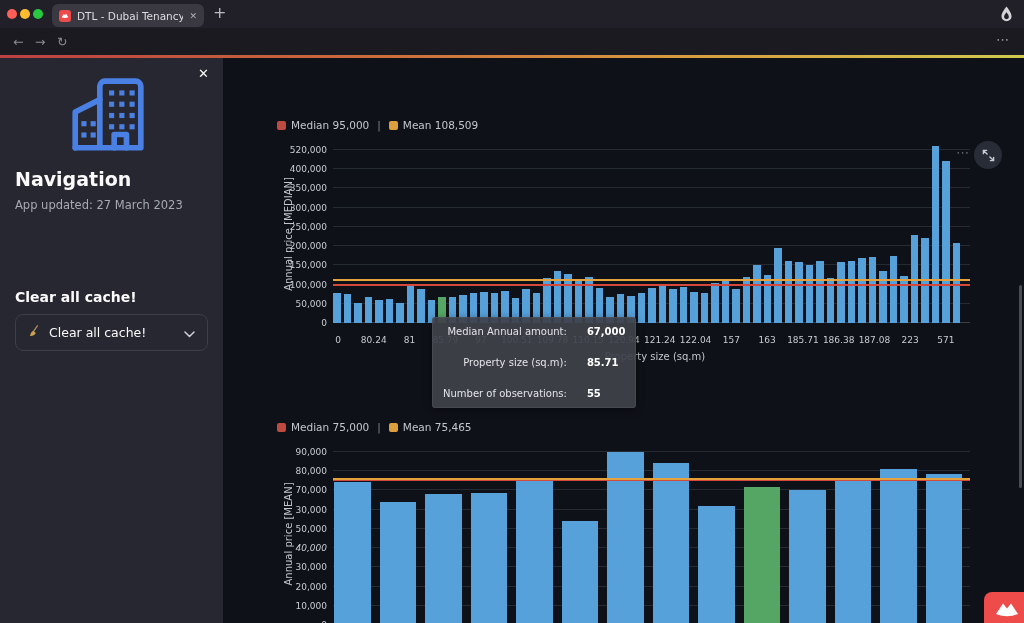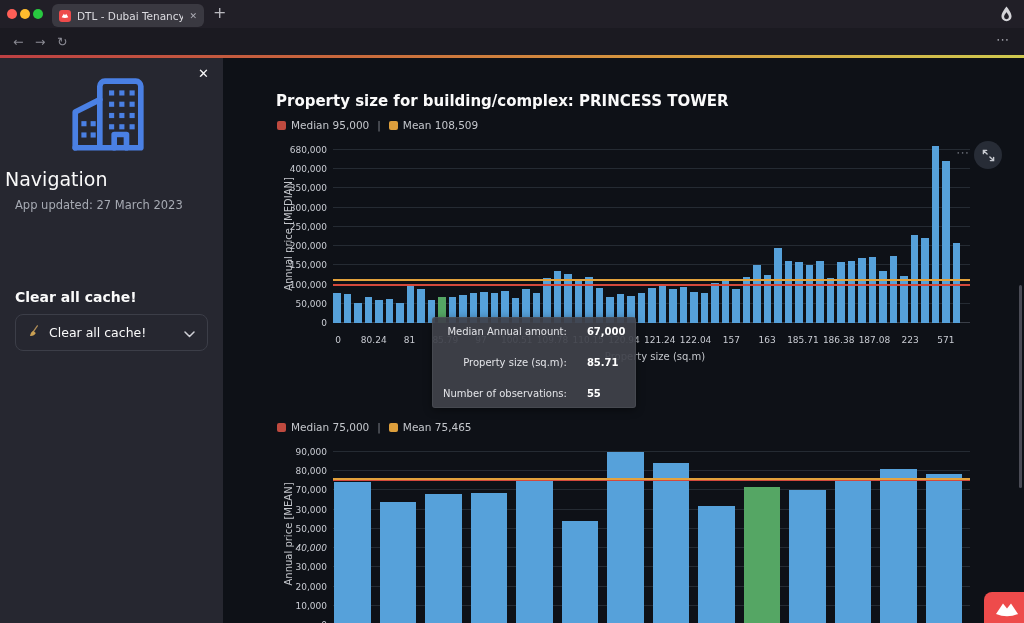--- a/index.html
+++ b/index.html
@@ -27,21 +27,21 @@
   .overflow-dots { position:absolute; right:14px; top:4px; font-size:13px; color:#9a9aa2; letter-spacing:1px; }
 
   
   .decoration { position:absolute; left:0; top:55px; width:1024px; height:2.5px;
                 background:linear-gradient(90deg,#bd4043 0%,#c96a3c 35%,#d79a3f 65%,#cfc94f 100%); }
 
   
   .sidebar { position:absolute; left:0; top:57.5px; width:223px; height:566px; background:#262730; }
   .sb-close { position:absolute; left:198px; top:8px; font-size:13px; color:#fafafa; }
   .sb-logo { position:absolute; left:66px; top:18px; }
-  .sb-heading { position:absolute; left:5px; top:110px; font-size:19px; font-weight:400; color:#fafafa; }
+  .sb-heading { position:absolute; left:15px; top:110px; font-size:19px; font-weight:700; color:#fafafa; }
   .sb-updated { position:absolute; left:15px; top:140px; font-size:11.5px; color:#a6aab3; }
   .sb-success { position:absolute; left:15px; top:163px; width:193px; min-height:51px; background:#3e5348;
                 border-radius:8px; padding:9px 14px; font-size:12.5px; line-height:1.55; color:#d9e4da; }
   .sb-cache-heading { position:absolute; left:15px; top:231px; font-size:14px; font-weight:700; color:#fafafa; }
   .sb-expander { position:absolute; left:15px; top:256px; width:193px; height:37px; border:1px solid #3c3e48;
                  border-radius:8px; background:#262730; display:flex; align-items:center; padding:0 12px; gap:8px; }
   .sb-expander-label { font-size:12.5px; color:#fafafa; flex:1; }
 
   
   .chart-title { position:absolute; left:276px; font-size:15px; font-weight:700; color:#fafafa; white-space:nowrap; }
@@ -164,21 +164,20 @@
       </span>
       <span class="sb-expander-label">Clear all cache!</span>
       <span>
         <svg width="11" height="7" viewBox="0 0 11 7">
             <path d="M1 1 L5.5 5.5 L10 1" fill="none" stroke="#cfd0d6" stroke-width="1.5" stroke-linecap="round" stroke-linejoin="round"></path>
           </svg>
       </span>
     </div>
   </div>
 
-  <div class="chart-title" style="top:92px">Property size for building/complex: PRINCESS TOWER</div>
   <div class="legend" style="top:119px">
     <span class="swatch red"></span>
     <span>Median 95,000</span>
     <span class="sep">|</span>
     <span class="swatch orange"></span>
     <span>Mean 108,509</span>
   </div>
 
   <div class="plot" id="plot1">
       <div class="zeroline"></div>
@@ -321,21 +320,21 @@
 
 <div class="ytick" style="left: 245px; top: 318px;">0</div>
     <div class="ytick" style="left: 245px; top: 298.769px;">50,000</div>
     <div class="ytick" style="left: 245px; top: 279.538px;">100,000</div>
     <div class="ytick" style="left: 245px; top: 260.308px;">150,000</div>
     <div class="ytick" style="left: 245px; top: 241.077px;">200,000</div>
     <div class="ytick" style="left: 245px; top: 221.846px;">250,000</div>
     <div class="ytick" style="left: 245px; top: 202.615px;">300,000</div>
     <div class="ytick" style="left: 245px; top: 183.385px;">350,000</div>
     <div class="ytick" style="left: 245px; top: 164.154px;">400,000</div>
-    <div class="ytick" style="left: 245px; top: 144.923px;">680,000</div>
+    <div class="ytick" style="left: 245px; top: 144.923px;">520,000</div>
     <div class="xtick" style="left: 316px; top: 335px;">0</div>
     <div class="xtick" style="left: 351.76px; top: 335px;">80.24</div>
     <div class="xtick" style="left: 387.52px; top: 335px;">81</div>
     <div class="xtick" style="left: 423.28px; top: 335px;">85.79</div>
     <div class="xtick" style="left: 459.04px; top: 335px;">97</div>
     <div class="xtick" style="left: 494.8px; top: 335px;">100.51</div>
     <div class="xtick" style="left: 530.56px; top: 335px;">109.78</div>
     <div class="xtick" style="left: 566.32px; top: 335px;">110.15</div>
     <div class="xtick" style="left: 602.08px; top: 335px;">120.94</div>
     <div class="xtick" style="left: 637.84px; top: 335px;">121.24</div>

